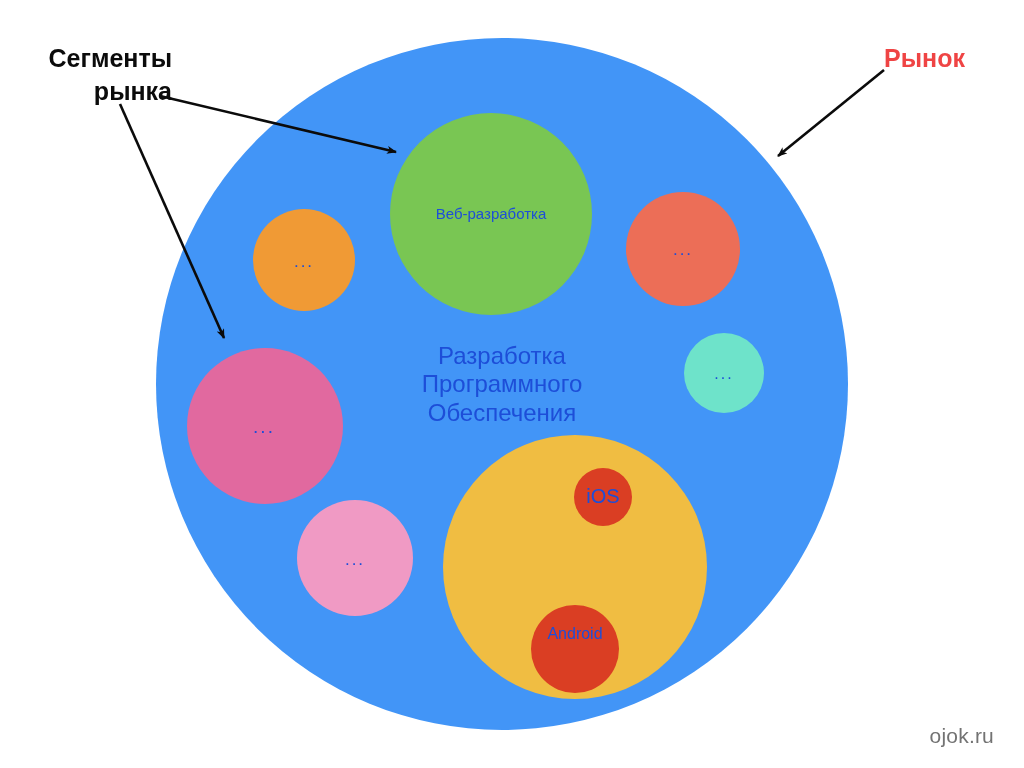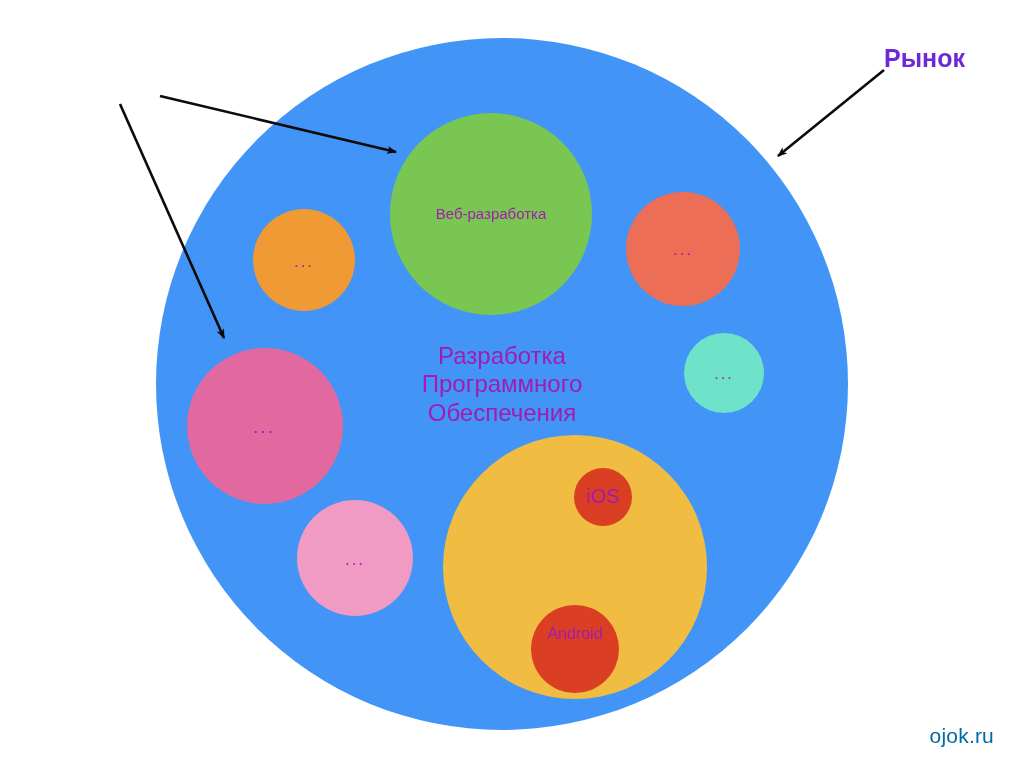--- a/index.html
+++ b/index.html
@@ -20,21 +20,21 @@
   }
   #diagram-svg {
     position: absolute;
     top: 0;
     left: 0;
     width: 1024px;
     height: 768px;
   }
   .bubble-label {
     position: absolute;
-    color: #a21caf;
+    color: #1d4ed8;
     text-align: center;
     line-height: 1.18;
     white-space: pre-line;
     transform: translate(-50%, -50%);
     pointer-events: none;
     font-family: "Liberation Sans", sans-serif;
   }
   .callout-label {
     position: absolute;
     color: #0b0b0b;
@@ -91,22 +91,24 @@
     <circle id="c-web" cx="491" cy="214" r="101" fill="#79c653"></circle>
     <circle id="c-mobile" cx="575" cy="567" r="132" fill="#f0bd42"></circle>
     <circle id="c-ios" cx="603" cy="497" r="29" fill="#da3e23"></circle>
     <circle id="c-android" cx="575" cy="649" r="44" fill="#da3e23"></circle>
 
     <line id="a-seg-1" x1="160" y1="96" x2="396" y2="152" stroke="#0b0b0b" stroke-width="2.6" marker-end="url(#arrowhead)"></line>
     <line id="a-seg-2" x1="120" y1="104" x2="224" y2="338" stroke="#0b0b0b" stroke-width="2.6" marker-end="url(#arrowhead)"></line>
     <line id="a-market" x1="884" y1="70" x2="778" y2="156" stroke="#0b0b0b" stroke-width="2.6" marker-end="url(#arrowhead)"></line>
   </svg>
 
+  <div class="callout-label" id="label-segments" style="color: rgb(11, 11, 11);">Сегменты
+рынка</div>
 
-  <div class="callout-label" id="label-market" style="color: #6d28d9;">Рынок</div>
+  <div class="callout-label" id="label-market" style="color: #ef4444;">Рынок</div>
 
   <div class="bubble-label" id="text-market-root">Разработка
 Программного
 Обеспечения</div>
 
   <div class="bubble-label" id="text-web">Веб-разработка</div>
 
 
   <div class="bubble-label" id="text-ios">iOS</div>
 
@@ -115,15 +117,15 @@
   <div class="bubble-label" id="text-seg-orange">...</div>
 
   <div class="bubble-label" id="text-seg-pink">...</div>
 
   <div class="bubble-label" id="text-seg-salmon">...</div>
 
   <div class="bubble-label" id="text-seg-teal">...</div>
 
   <div class="bubble-label" id="text-seg-lightpink">...</div>
 
-  <div id="watermark" style="color: #0369a1;">ojok.ru</div>
+  <div id="watermark" style="color: #737373;">ojok.ru</div>
 
 </div>
 
 </body></html>

